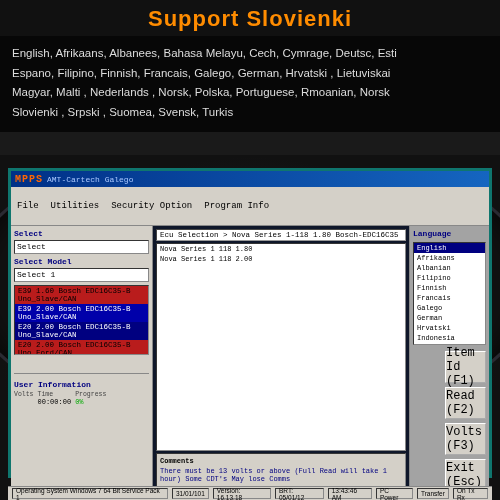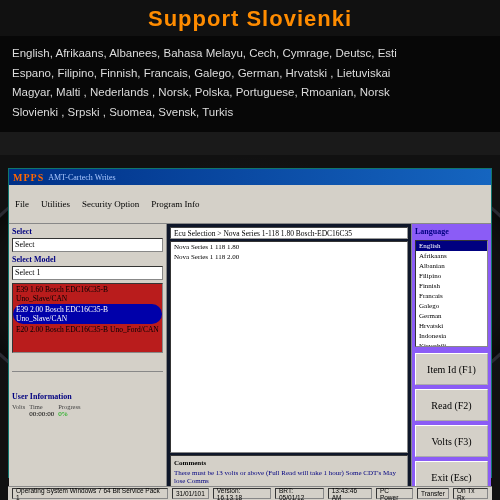--- a/index.html
+++ b/index.html
@@ -79,23 +79,23 @@
     }
 
     
     .sw-window {
       position: absolute;
       top: 168px;
       left: 8px;
       width: 484px;
       height: 310px;
       background: #c0c0c0;
-      border: 1px solid #0f766e;
+      border: 3px solid #0f766e;
       font-size: 9px;
-      font-family: Liberation Serif, serif;
+      font-family: Liberation Mono, monospace;
     }
 
     
     .menu-bar {
       background: #d4d0c8;
       border-bottom: 1px solid #888;
       padding: 13px 4px;
       display: flex;
       gap: 8px;
       font-size: 9px;
@@ -132,21 +132,21 @@
     }
 
     
     .main-content {
       display: flex;
       height: calc(100% - 34px);
     }
 
     
     .left-panel {
-      width: 158px;
+      width: 142px;
       background: #d4d0c8;
       border-right: 1px solid #888;
       padding: 3px;
       flex-shrink: 0;
     }
     .panel-label {
       font-size: 8px;
       font-weight: bold;
       color: #000080;
       margin-bottom: 2px;
@@ -171,31 +171,30 @@
     }
     .list-item {
       padding: 1px 3px;
       font-size: 7.5px;
       color: #000;
       cursor: pointer;
     }
     .list-item.selected {
       background: #0000aa;
       color: #fff;
-      border-radius: 10px;
     }
     .list-item.highlighted {
       background: #000080;
       color: #fff;
     }
 
     .user-info-section {
       margin-top: 0;
       border-top: 1px solid #888;
-      padding-top: 20px;
+      padding-top: 6px;
     }
     .user-info-row {
       display: flex;
       gap: 4px;
       font-size: 7px;
       color: #000;
       margin-bottom: 2px;
     }
     .user-info-cell {
       display: flex;
@@ -258,21 +257,21 @@
     .comments-label {
       font-size: 7px;
       font-weight: bold;
       color: #000;
       margin-bottom: 2px;
     }
 
     
     .right-panel {
       width: 80px;
-      background: #8b5cf6;
+      background: #a3a3a3;
       border-left: 1px solid #888;
       padding: 3px;
       flex-shrink: 0;
       display: flex;
       flex-direction: column;
       gap: 2px;
     }
     .lang-label {
       font-size: 8px;
       font-weight: bold;
@@ -303,24 +302,25 @@
       border-top: 1px solid #ccc;
     }
 
     .action-btn {
       display: flex;
       align-items: center;
       justify-content: center;
       height: 32px;
       background: #d4d0c8;
       border: 1px outset #fff;
-      font-size: 10px;
+      font-size: 12px;
       color: #000;
       cursor: pointer;
       margin-bottom: 2px;
+      margin-left: 32px;
     }
     .exit-btn {
       background: #d4d0c8;
       border: 1px outset #fff;
     }
 
     
     .status-bar {
       position: absolute;
       bottom: 0;
@@ -369,21 +369,21 @@
 <div class="dashboard-bg">
   <div class="speedo-left"></div>
   <div class="speedo-right"></div>
 </div>
 
 <div class="sw-window">
 
   <div class="title-bar">
     <div class="title-bar-left">
       <span class="title-logo">MPPS</span>
-      <span class="title-text">AMT-Cartech Writes</span>
+      <span class="title-text">AMT-Cartech Galego</span>
     </div>
   </div>
 
   <div class="menu-bar">
     <span class="menu-item">File</span>
     <span class="menu-item">Utilities</span>
     <span class="menu-item">Security Option</span>
     <span class="menu-item">Program Info</span>
   </div>
 
@@ -392,20 +392,21 @@
     <div class="left-panel">
       <div class="panel-label">Select</div>
       <div class="select-box">Select</div>
 
       <div class="panel-label">Select Model</div>
       <div class="select-box">Select 1</div>
 
       <div class="list-box">
         <div class="list-item">E39 1.60 Bosch EDC16C35-B Uno_Slave/CAN</div>
         <div class="list-item selected">E39 2.00 Bosch EDC16C35-B Uno_Slave/CAN</div>
+        <div class="list-item highlighted">E20 2.00 Bosch EDC16C35-B Uno_Slave/CAN</div>
         <div class="list-item">E20 2.00 Bosch EDC16C35-B Uno_Ford/CAN</div>
       </div>
 
       <div class="user-info-section">
         <div class="panel-label">User Information</div>
         <div class="user-info-row">
           <div class="user-info-cell">
             <span class="user-info-lbl">Volts</span>
             <span class="user-info-val"></span>
           </div>

